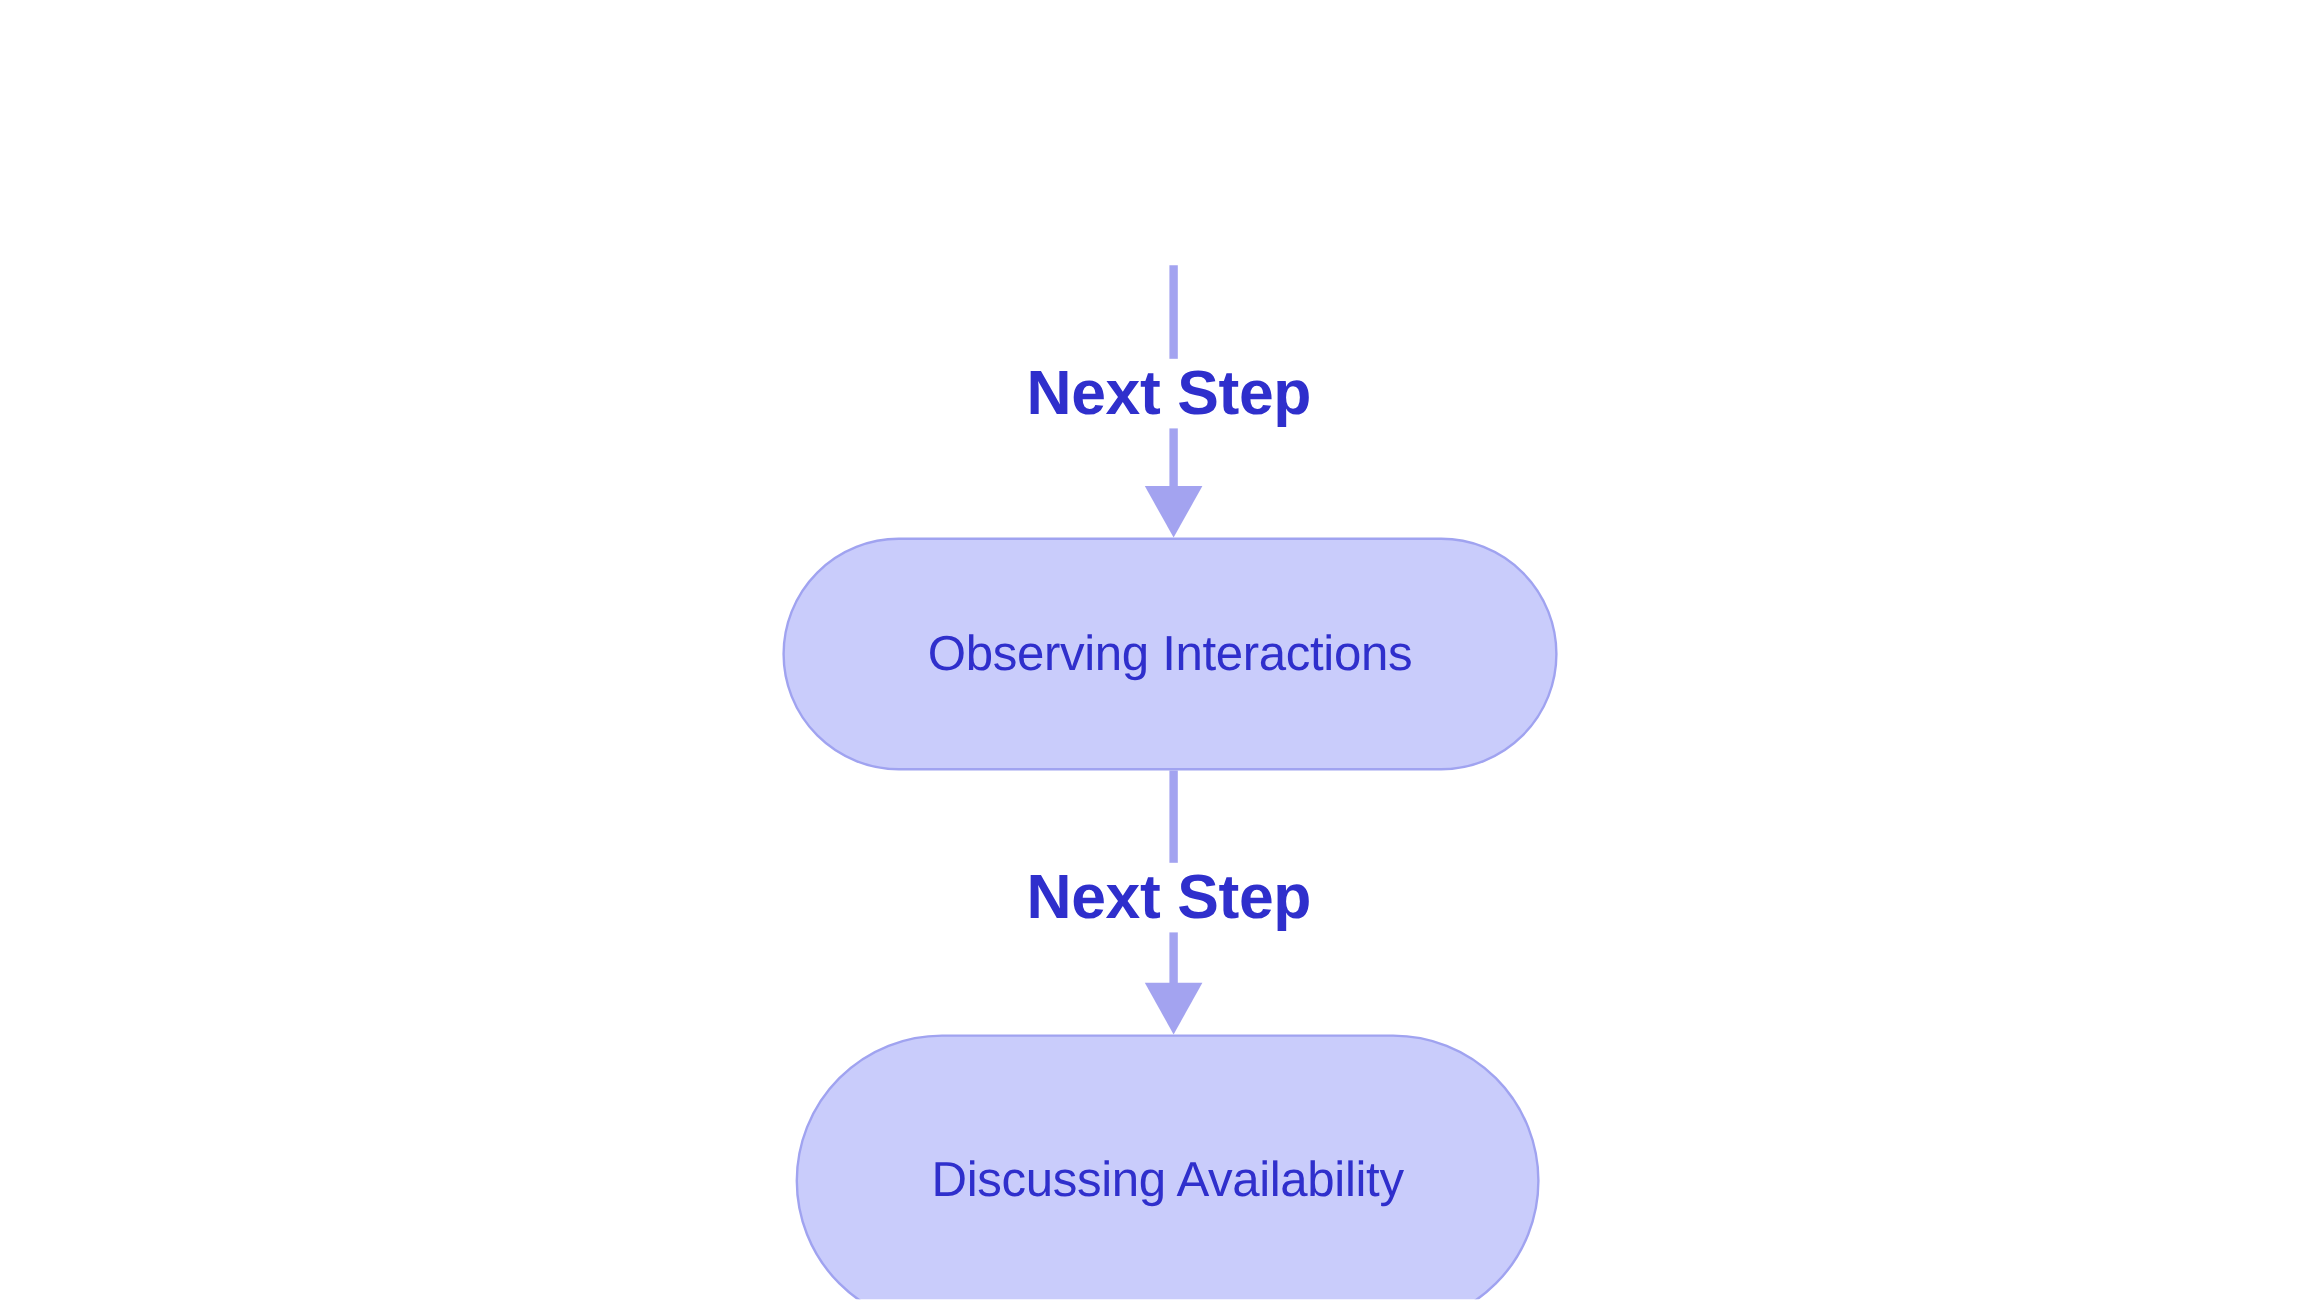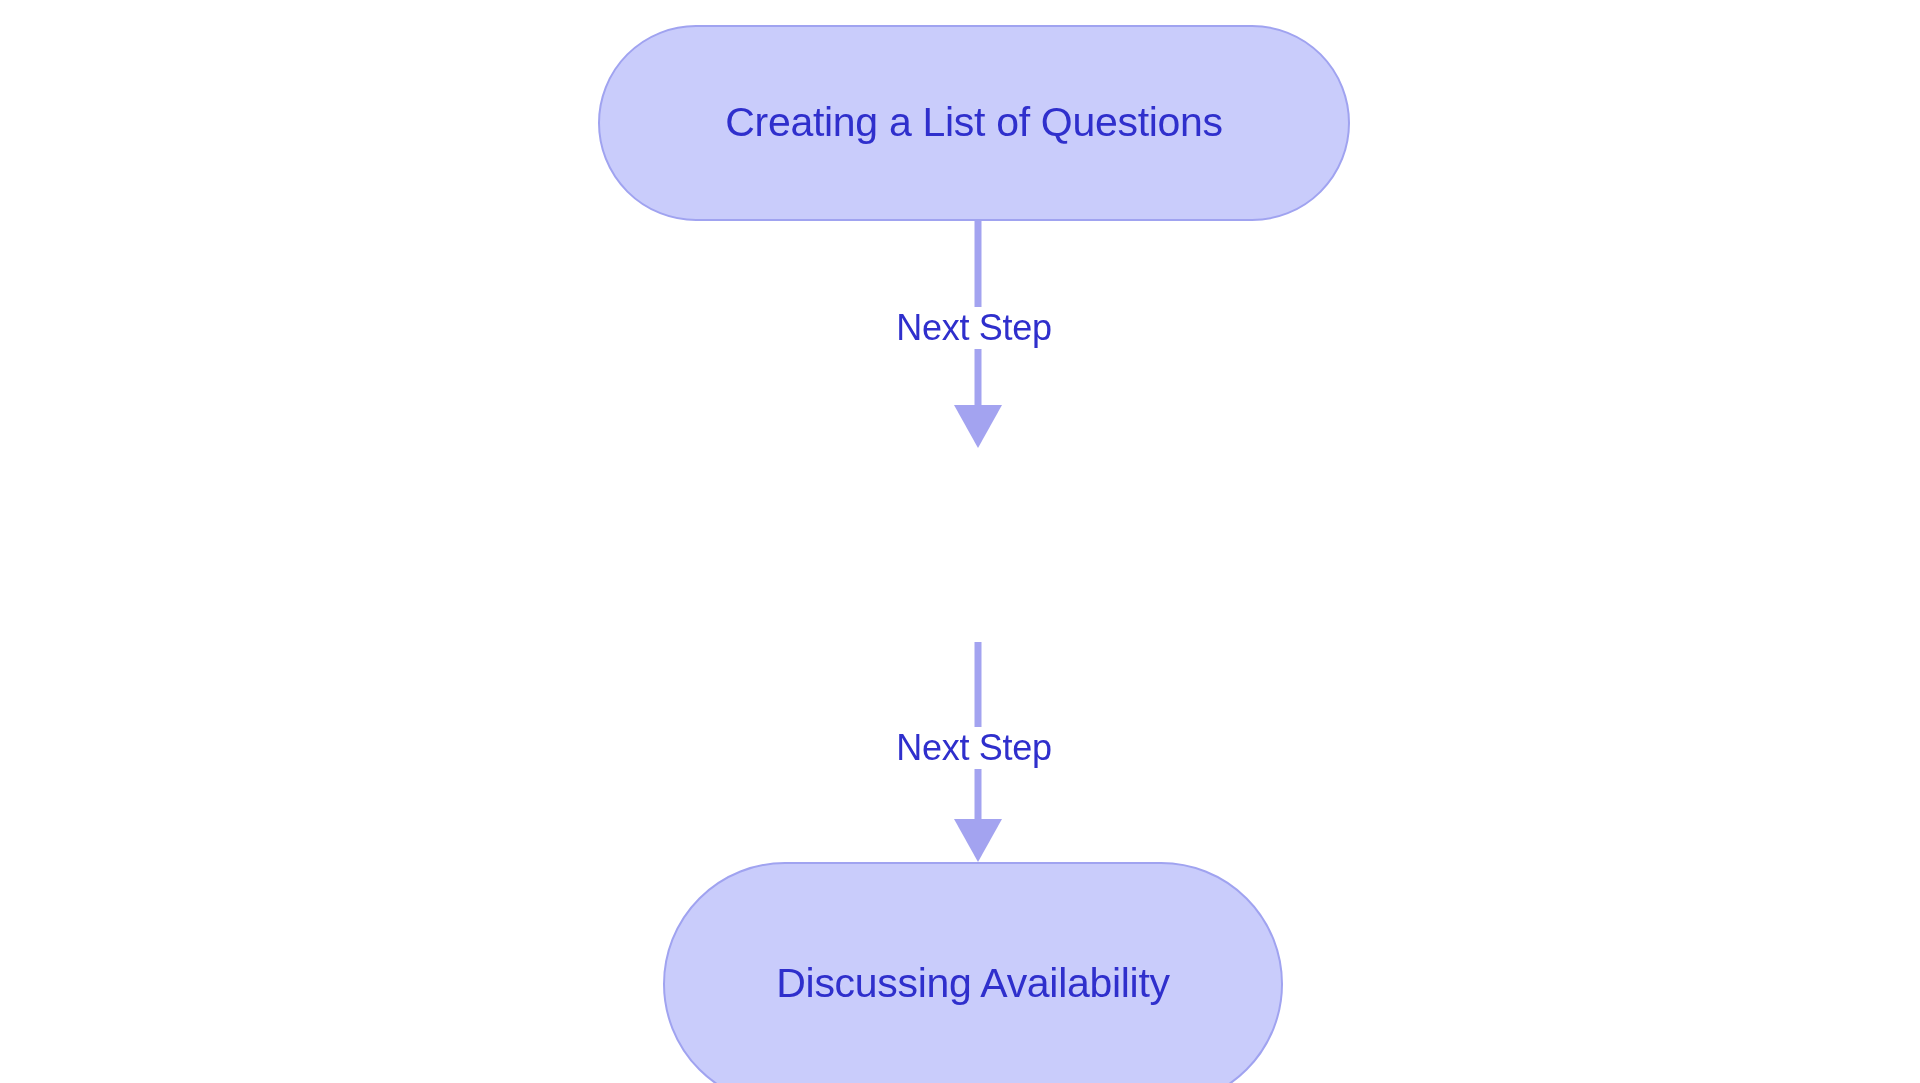--- a/index.html
+++ b/index.html
@@ -39,22 +39,22 @@
     font-size: 41px;
     font-weight: 400;
     letter-spacing: -0.3px;
     line-height: 1.1;
     white-space: nowrap;
     user-select: none;
   }
   .edge-label {
     position: absolute;
     color: #2f2fcc;
-    font-size: 36px;
-    font-weight: 400;
+    font-size: 52px;
+    font-weight: 700;
     letter-spacing: -0.3px;
     line-height: 1;
     white-space: nowrap;
     background: #ffffff;
     padding: 3px 9px;
     transform: translate(-50%, -50%);
     user-select: none;
   }
   .node-1 { left: 598px;  top: 25px;  width: 752px; height: 196px; }
   .node-2 { left: 652px;  top: 448px; width: 646px; height: 194px; }
@@ -71,26 +71,26 @@
       <line x1="978" y1="221" x2="978" y2="428" stroke="#a3a3f0" stroke-width="7"></line>
       <polygon points="978,448 954,405 1002,405" fill="#a3a3f0"></polygon>
     </g>
 
     <g>
       <line x1="978" y1="642" x2="978" y2="842" stroke="#a3a3f0" stroke-width="7"></line>
       <polygon points="978,862 954,819 1002,819" fill="#a3a3f0"></polygon>
     </g>
   </svg>
 
-  <div class="node-shape node-1">
-    <span class="node-label">Creating a List of Questions</span>
-  </div>
 
   <div class="edge-label" style="left: 974px; top: 328px;">Next Step</div>
 
+  <div class="node-shape node-2">
+    <span class="node-label">Observing Interactions</span>
+  </div>
 
   <div class="edge-label" style="left: 974px; top: 748px;">Next Step</div>
 
   <div class="node-shape node-3">
     <span class="node-label">Discussing Availability</span>
   </div>
 
 </div>
 
 </body></html>

